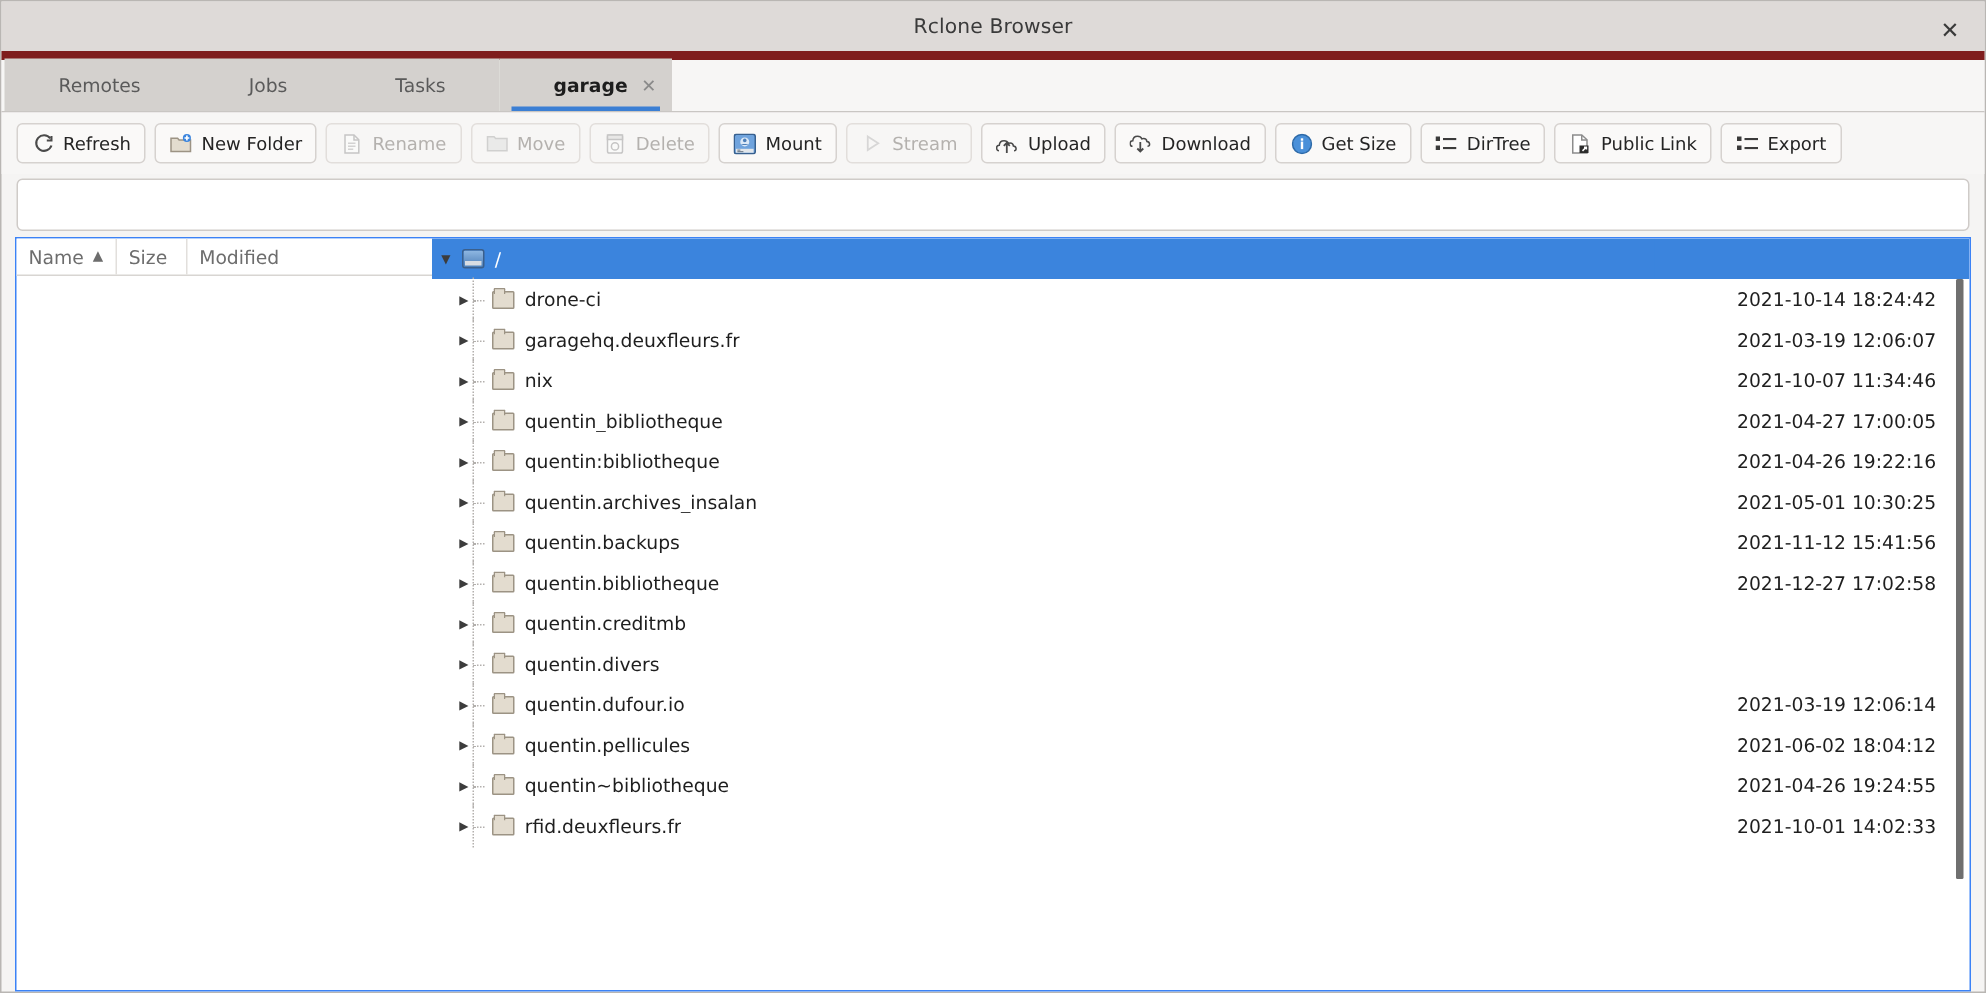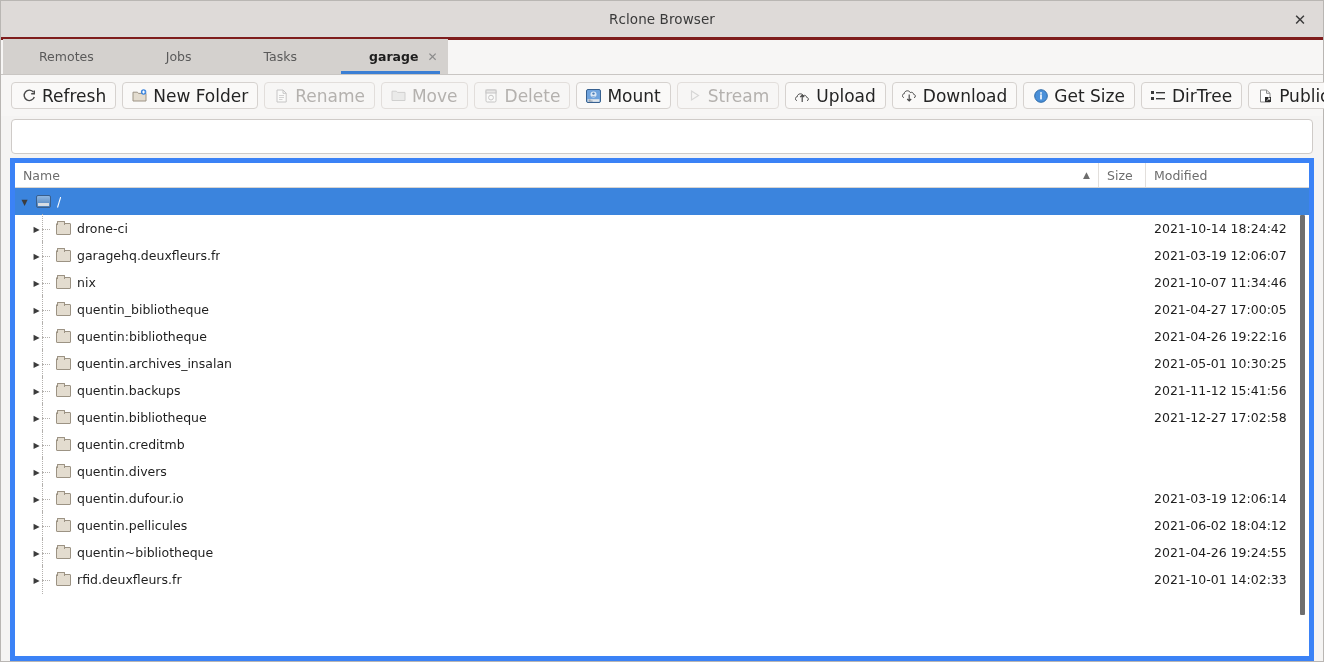--- a/index.html
+++ b/index.html
@@ -13,21 +13,21 @@
     width: 1324px; height: 662px;
     display: flex; flex-direction: column;
     background: #f5f4f3;
     border: 1px solid #b9b6b3;
   }
 
   
   .titlebar {
     height: 39px; flex: 0 0 39px;
     background: #dedad8;
-    border-bottom: 3px solid #7f1d1d;
+    border-bottom: 6px solid #7f1d1d;
     display: flex; align-items: center;
     position: relative;
   }
   .titlebar-title {
     width: 100%; text-align: center;
     font-size: 13.5px; color: #3a3a3a;
     letter-spacing: .1px;
   }
   .titlebar-close {
     position: absolute; right: 0; top: 0;
@@ -89,21 +89,21 @@
     display: flex; align-items: center;
     gap: 6px; padding: 0 10px;
   }
   .tbtn {
     height: 27px;
     display: flex; align-items: center; gap: 6px;
     padding: 0 9px;
     border: 1px solid #d6d2cf;
     border-radius: 4px;
     background: #faf9f8;
-    font-size: 17px; color: #242424;
+    font-size: 12px; color: #242424;
     cursor: pointer;
     white-space: nowrap;
   }
   .tbtn.disabled { color: #b4b1ae; background: #f7f6f5; border-color: #e2dedb; cursor: default; }
   .tbtn .ico { width: 15px; height: 15px; flex: 0 0 15px; display:flex; align-items:center; justify-content:center; }
   .tbtn.disabled .ico { opacity: .45; filter: grayscale(1); }
 
   
   .filterwrap { flex: 0 0 40px; padding: 0 10px; display: flex; align-items: center; }
   .filter-input {
@@ -113,23 +113,23 @@
     font-size: 12.5px; color: #222;
     padding: 0 8px;
     outline: none;
     font-family: inherit;
   }
 
   
   .treewrap {
     flex: 1 1 auto;
     margin: 2px 9px 0 9px;
-    border: 5px solid #3b82f6;
+    border: 1px solid #3b82f6;
     background: #ffffff;
-    display: flex; flex-direction: column;
+    display: flex; flex-direction: row;
     overflow: hidden;
     position: relative;
   }
   .thead {
     display: flex; height: 25px; flex: 0 0 25px;
     background: #ffffff;
     border-bottom: 1px solid #d8d5d2;
     align-items: center;
     font-size: 12.5px; color: #6d6d6d;
   }

